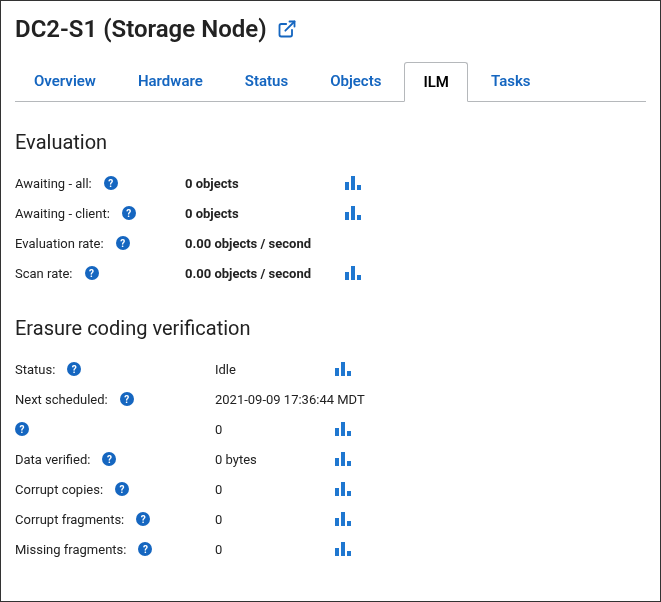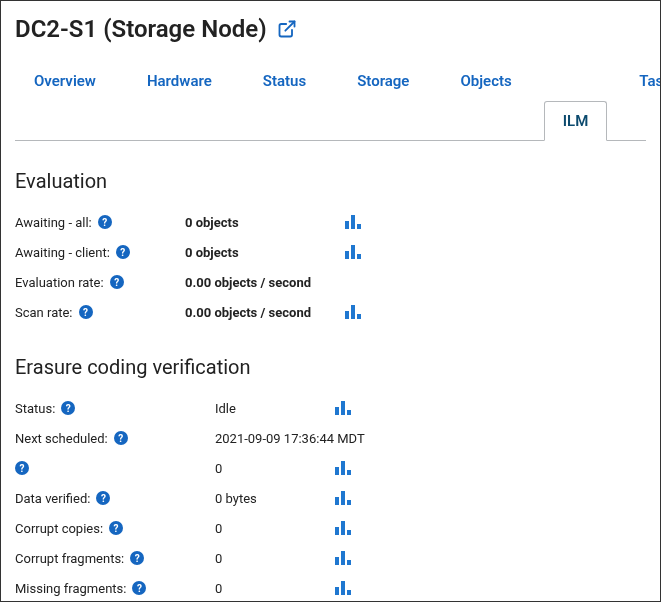--- a/index.html
+++ b/index.html
@@ -22,62 +22,61 @@
     margin-top: 4px;
     margin-bottom: 18px;
   }
   .title-open {
     color: #1566c0;
     display: inline-flex;
     cursor: pointer;
   }
   .tabs {
     display: flex;
-    gap: 13px;
+    gap: 4px;
     border-bottom: 1px solid transparent;
   }
   .tab {
     padding: 10px 18px;
     color: #1566c0;
     font-weight: 600;
     font-size: 15px;
     cursor: pointer;
     border: 1px solid transparent;
     border-bottom: none;
   }
   .tab.active {
-    color: #0c4a6e;
+    color: #000000;
     border: 1px solid #b5b8bb;
     border-bottom: 1px solid #fff;
     border-radius: 3px 3px 0 0;
     background: #fff;
     position: relative;
     top: 1px;
-    margin-top: 39px;
   }
   .tabline {
     border-bottom: 1px solid #b5b8bb;
     margin-top: -1px;
   }
   .section-title {
     font-size: 20px;
     font-weight: 400;
     margin-top: 28px;
     margin-bottom: 14px;
   }
   .row {
     display: flex;
     align-items: center;
     min-height: 30px;
     font-size: 13px;
   }
   .row-label {
     display: flex;
     align-items: center;
-    gap: 6px;
+    gap: 12px;
     color: #222;
     text-align: center;
   }
   .eval .row-label { width: 170px; }
   .eval .row-value { width: 160px; font-weight: 700; }
   .ecv .row-label  { width: 200px; }
   .ecv .row-value  { width: 120px; font-weight: 400; }
   .help {
     display: inline-flex;
     width: 14px;
@@ -118,21 +117,20 @@
       <polyline points="15 3 21 3 21 9"></polyline>
       <line x1="10" y1="14" x2="21" y2="3"></line>
     </svg>
   </span>
 </div>
 
 <div class="tabs">
   <div class="tab">Overview</div>
   <div class="tab">Hardware</div>
   <div class="tab">Status</div>
-  <div class="tab">Storage</div>
   <div class="tab">Objects</div>
   <div class="tab active">ILM</div>
   <div class="tab">Tasks</div>
 </div>
 <div class="tabline"></div>
 
 <div class="section-title">Evaluation</div>
 
 <div class="eval">
   <div class="row">

